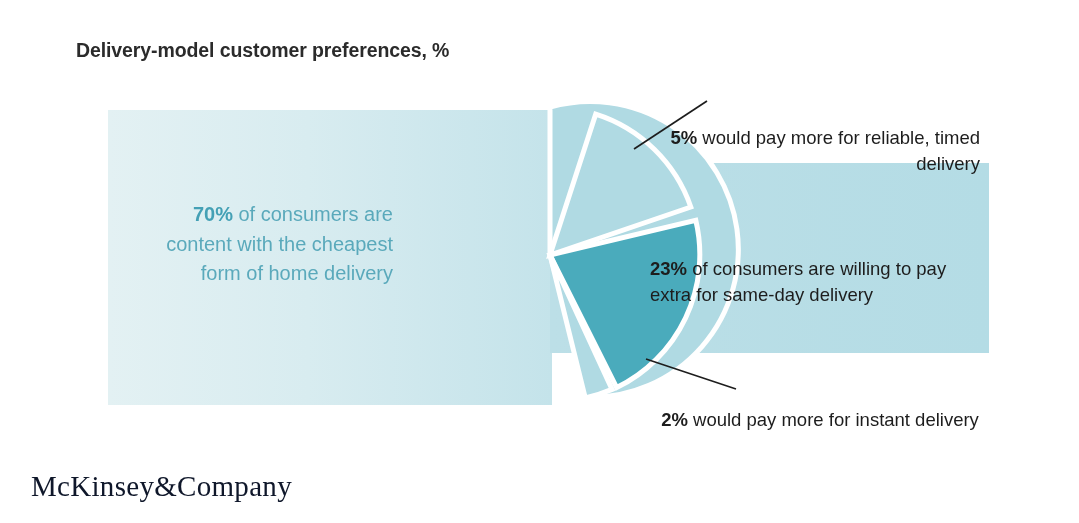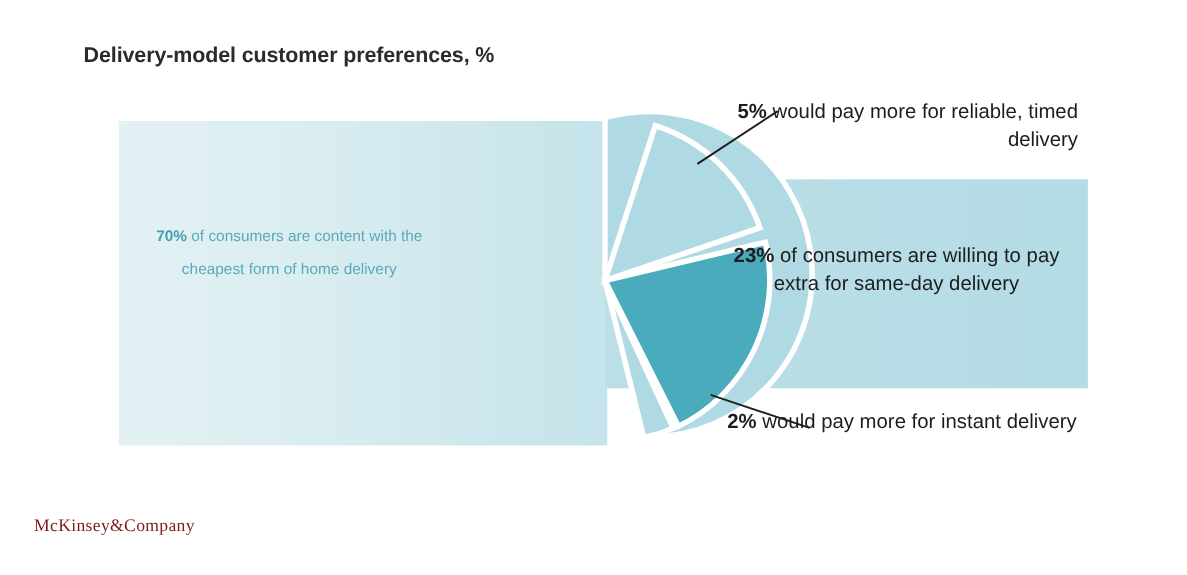--- a/index.html
+++ b/index.html
@@ -53,63 +53,64 @@
     top: 0;
     width: 1079px;
     height: 523px;
     overflow: visible;
   }
   .callout {
     position: absolute;
     font-size: 18.5px;
     line-height: 26px;
     color: #1d1d1d;
+    margin-top: 37px;
   }
   .callout b {
     font-weight: bold;
   }
   .callout-top {
     left: 640px;
     top: 88px;
     width: 340px;
     text-align: right;
   }
   .callout-right {
     left: 650px;
     top: 219px;
     width: 330px;
-    text-align: center;
+    text-align: left;
   }
   .callout-bottom {
     left: 660px;
     top: 370px;
     width: 320px;
     text-align: center;
   }
   .callout-left {
     position: absolute;
     left: 133px;
     top: 200px;
     width: 260px;
-    font-size: 14px;
+    font-size: 20px;
     line-height: 29.5px;
     color: #5aa9bb;
-    text-align: center;
+    text-align: right;
   }
   .callout-left b {
     font-weight: bold;
     color: #44a0b5;
   }
   .logo {
     position: absolute;
     left: 31px;
     top: 470px;
     font-family: "Liberation Serif", serif;
-    font-size: 16px;
-    color: #7f1d1d;
+    font-size: 29px;
+    color: #0f172a;
     letter-spacing: 0.3px;
     white-space: nowrap;
   }
 </style>
 </head>
 <body>
 
 <div id="chart-root">
 
   <div class="title">Delivery-model customer preferences, %</div>

